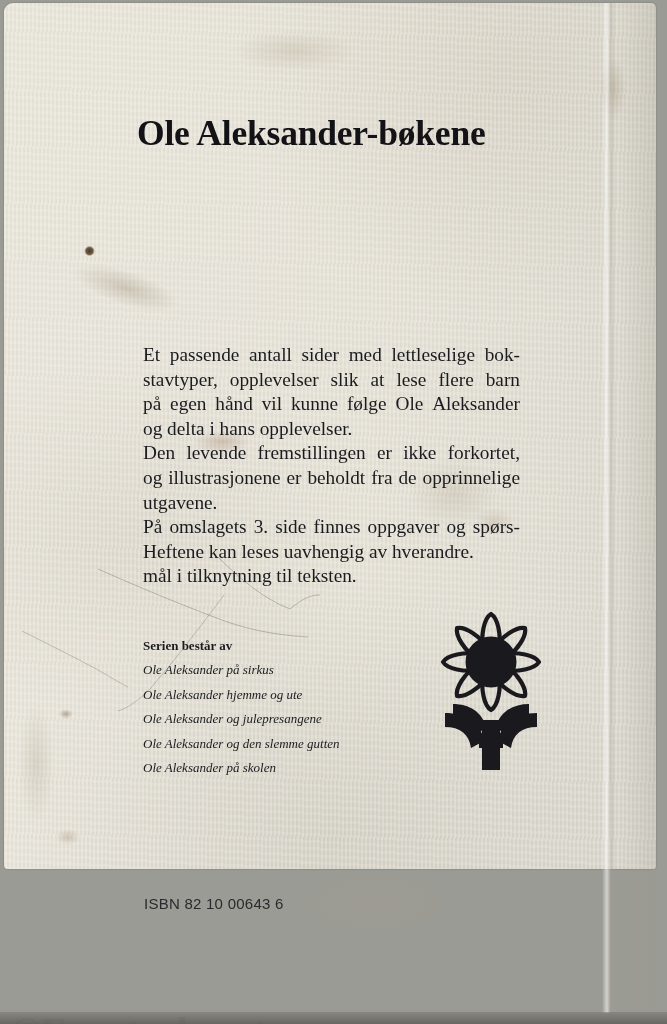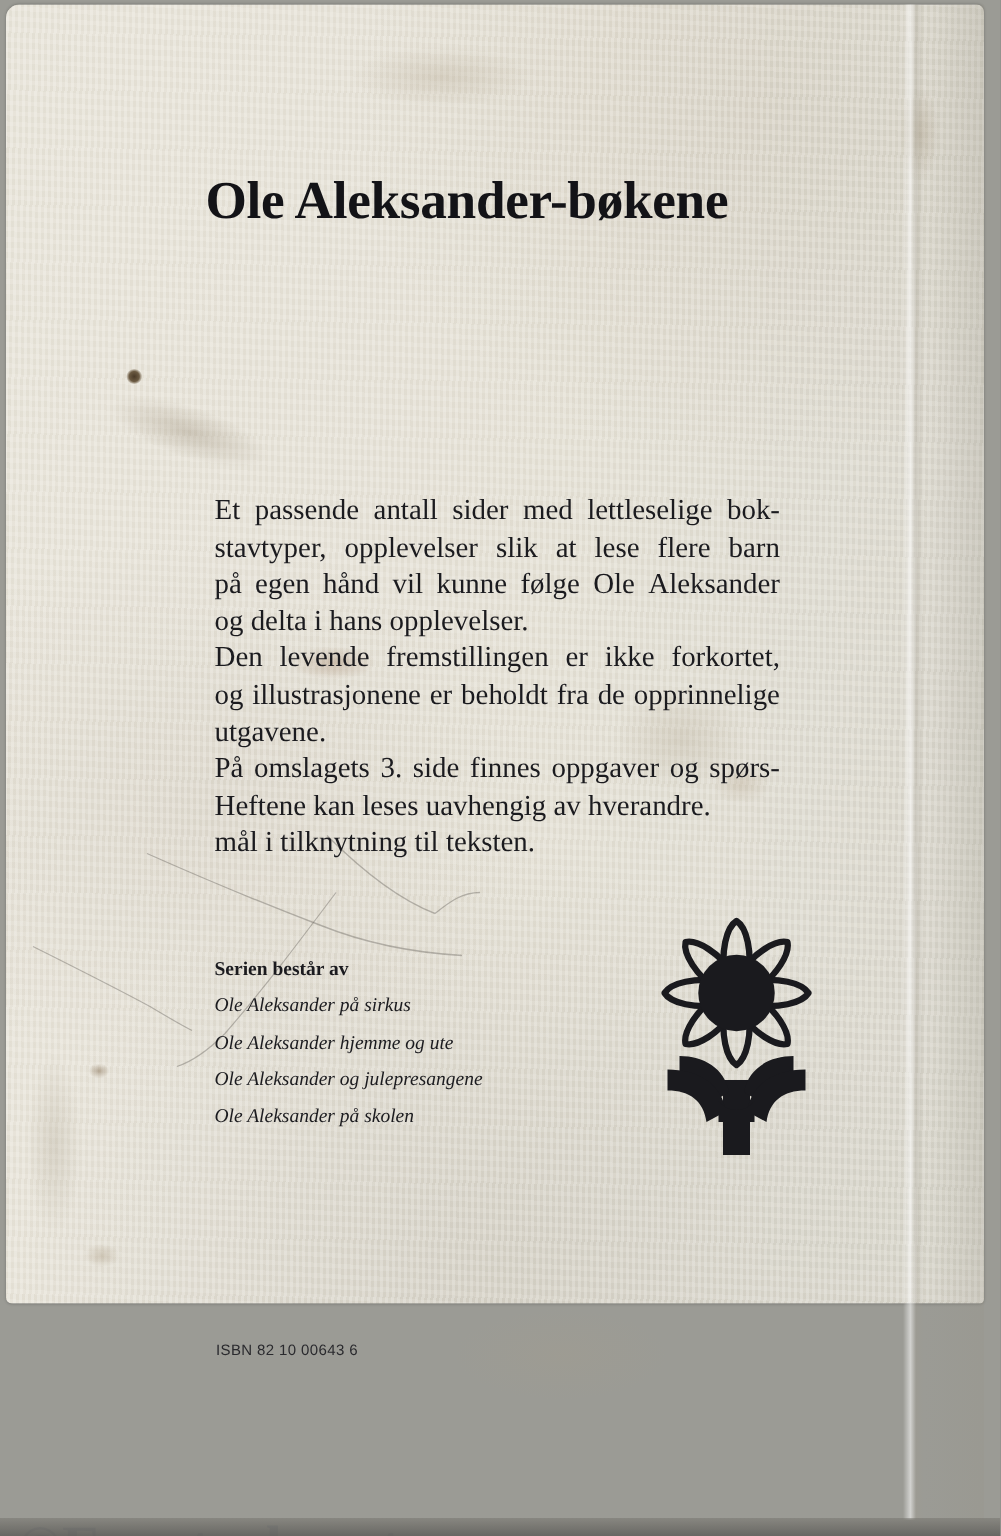--- a/index.html
+++ b/index.html
@@ -97,21 +97,21 @@
     font-size: 35.5px;
     line-height: 44px;
     letter-spacing: -0.2px;
     color: #131317;
   }
   #title .l2 { display: block; }
 
   #body {
     position: absolute;
     left: 139px;
-    top: 326px;
+    top: 340px;
     width: 377px;
     font-family: "Liberation Serif", "DejaVu Serif", serif;
     font-size: 19.3px;
     line-height: 24.6px;
     color: #1b1b1f;
   }
   #body .ln { display: block; white-space: nowrap; }
   #body .just {
     display: flex;
     justify-content: space-between;
@@ -129,21 +129,21 @@
     color: #1b1b1f;
   }
   #series .shead { font-weight: bold; display: block; }
   #series .sitem { font-style: italic; display: block; }
 
   #isbn {
     position: absolute;
     left: 140px;
     top: 892px;
     font-family: "Liberation Sans", sans-serif;
-    font-size: 10px;
+    font-size: 15px;
     letter-spacing: 0.25px;
     color: #2a2a2e;
   }
 
   
   #logo {
     position: absolute;
     left: 433px;
     top: 605px;
     width: 108px;
@@ -269,20 +269,21 @@
         </span>
         <span class="ln">Heftene kan leses uavhengig av hverandre.</span>
         <span class="ln">mål i tilknytning til teksten.</span>
       </div>
 
       <div id="series">
         <span class="shead">Serien består av</span>
         <span class="sitem">Ole Aleksander på sirkus</span>
         <span class="sitem">Ole Aleksander hjemme og ute</span>
         <span class="sitem">Ole Aleksander og julepresangene</span>
+        <span class="sitem">Ole Aleksander og den slemme gutten</span>
         <span class="sitem">Ole Aleksander på skolen</span>
       </div>
 
       <div id="logo">
         <svg viewBox="0 0 108 168" xmlns="http://www.w3.org/2000/svg">
           <g fill="none" stroke="#1a1a1e" stroke-width="4.2" stroke-linejoin="round">
 
             <g transform="translate(54,54)">
               <g>
                 <path d="M -7.5 -8 C -11 -28 -6.5 -44 0 -48 C 6.5 -44 11 -28 7.5 -8 Z"></path>

